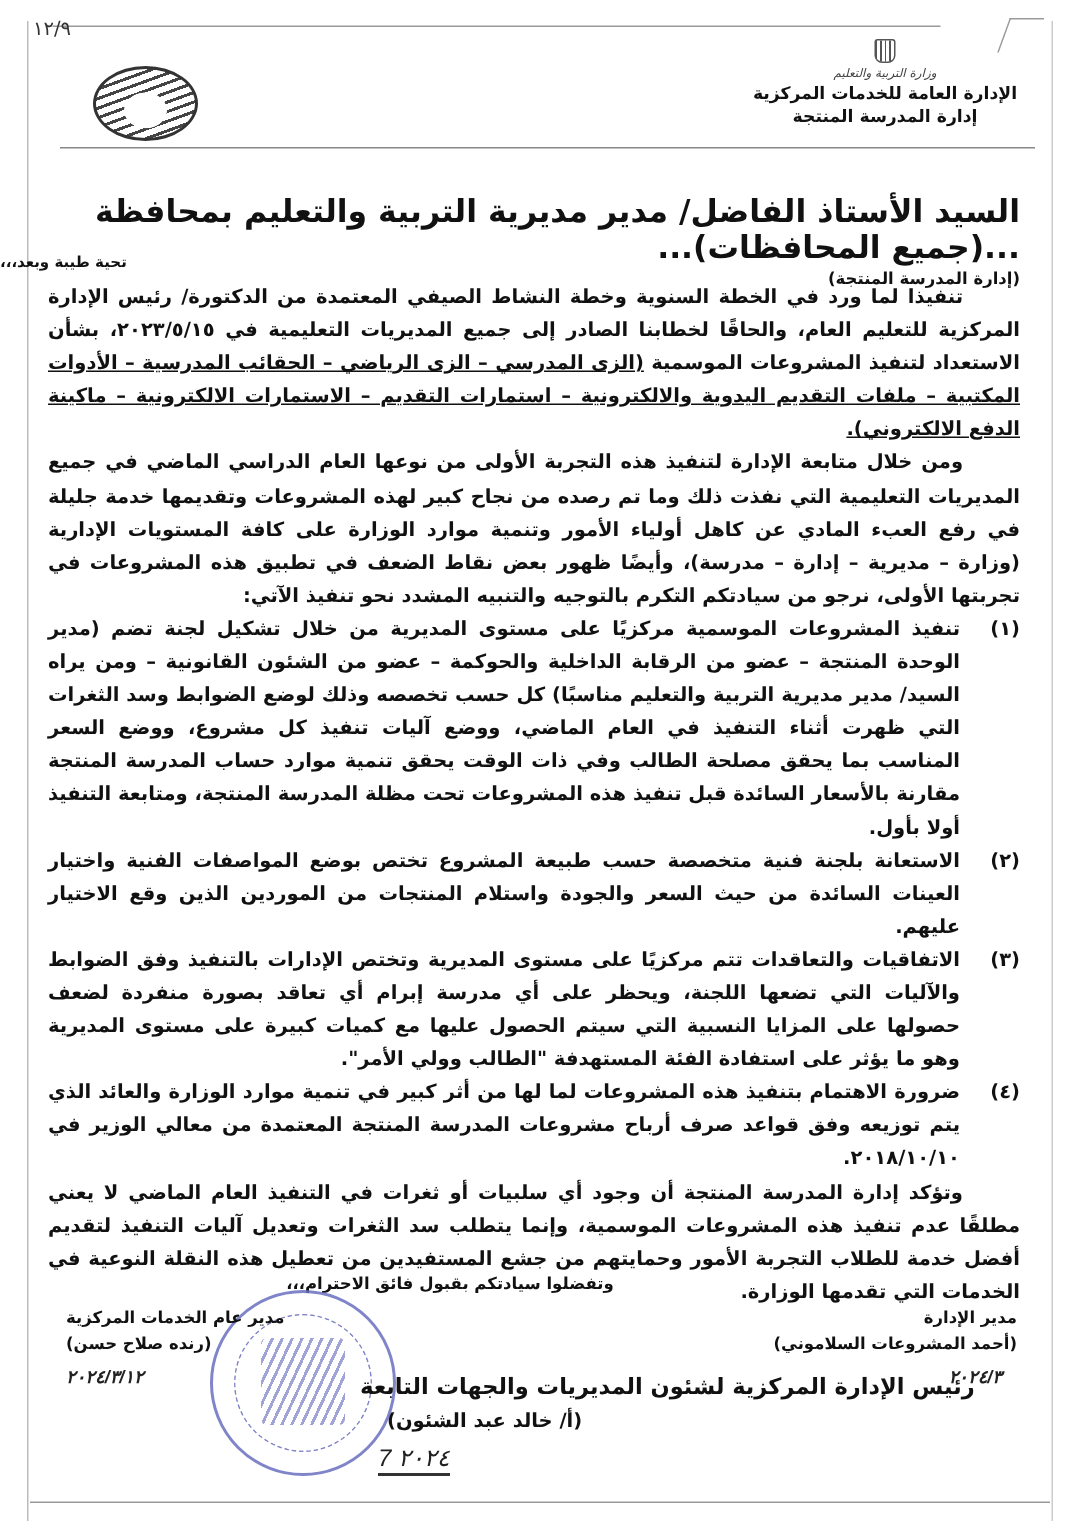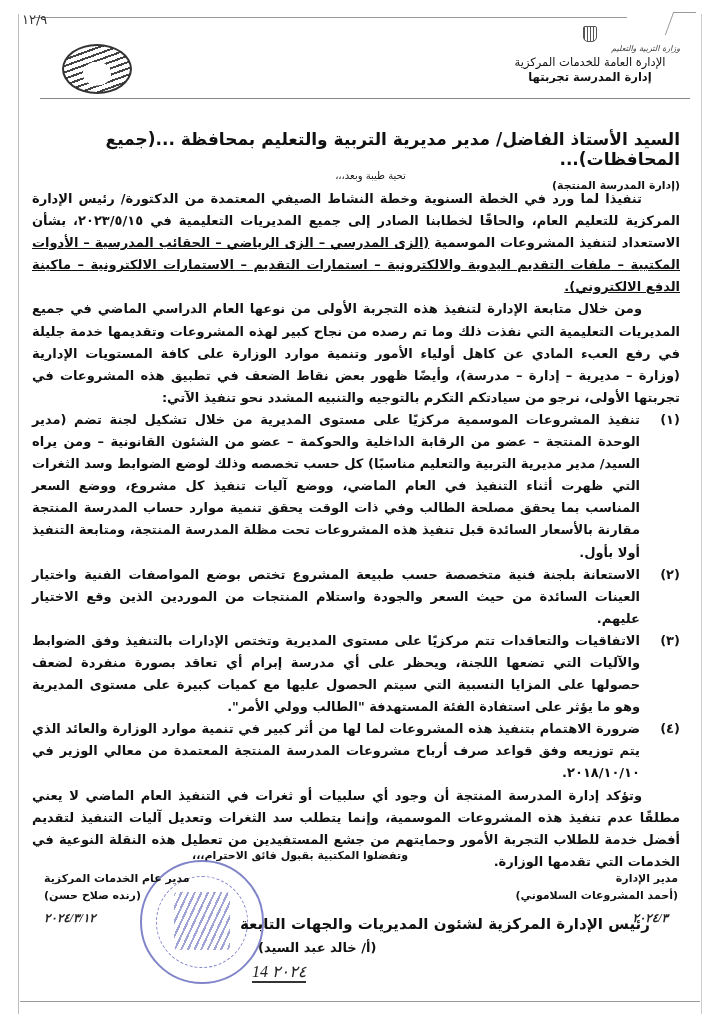--- a/index.html
+++ b/index.html
@@ -18,62 +18,62 @@
   }
   .header-rule { position:absolute; left:40px; top:98px; width:650px; height:1px; background:#888; }
   .header-right {
     position:absolute; right:40px; top:26px; width:180px; text-align:center;
     font-size:11.5px; line-height:15px;
   }
   .eagle {
     width:12px; height:14px; margin:0 auto 1px; border:1px solid #555;
     border-radius:2px 2px 5px 5px; background:repeating-linear-gradient(90deg,#555 0 1px,#fff 1px 3px);
   }
-  .ministry-script { font-size:8px; color:#444; font-style:italic; line-height:12px;text-align:right; }
-  .header-right .line1 { font-size:11.5px; font-weight:normal; }
+  .ministry-script { font-size:8px; color:#444; font-style:italic; line-height:12px; }
+  .header-right .line1 { font-size:11.5px; font-weight:bold; }
   .header-right .line2 { font-size:11.5px; font-weight:bold; }
   .logo {
     position:absolute; left:62px; top:44px; width:66px; height:46px; border:2px solid #333;
     border-radius:50%; background:
       radial-gradient(ellipse at 50% 60%, #fff 0 30%, transparent 31%),
       repeating-linear-gradient(160deg,#444 0 2px,#fff 2px 6px);
   }
   .page-corner-mark { position:absolute; left:22px; top:12px; font-size:13px; color:#333; }
 
   .salutation {
     position:absolute; right:40px; top:129px; width:640px; text-align:right;
-    font-size:17px; font-weight:bold;
+    font-size:21px; font-weight:bold;
   }
   .subdept {
     position:absolute; right:40px; top:150px; text-align:right;
     font-size:11px; font-weight:bold;margin-top:29px;
   }
   .greeting {
-    position:absolute; left:0; right:0; top:170px; text-align:center;
-    font-size:10px; font-weight:normal;padding-left:21px;
+    position:absolute; left:0; right:0; top:170px; text-align:left;
+    font-size:10px; font-weight:bold;
   }
   .body-text {
     position:absolute; right:40px; top:188px; width:648px;
     font-size:13px; line-height:22.1px; font-weight:bold; text-align:justify; text-align-last:right;
   }
   .body-text p { margin:0; }
   .indent { text-indent:38px; }
   .u { text-decoration:underline; }
   .item { display:flex; }
   .item .num { flex:0 0 40px; }
   .item .txt { flex:1; }
   .closing {
     position:absolute; left:0; right:0; top:849px; text-align:center; padding-right:120px;
     font-size:11px; font-weight:bold;
   }
   .sig-right { position:absolute; right:42px; top:870px; font-size:11px; font-weight:bold; line-height:17px; }
   .sig-left { position:absolute; left:44px; top:870px; text-align:left; font-size:11px; font-weight:bold; line-height:17px; }
   .sig-center { position:absolute; left:240px; top:915px; font-size:15px; font-weight:bold; }
   .sig-center2 { position:absolute; left:258px; top:940px; font-size:13px; font-weight:bold; }
-  .scribble { position:absolute; color:#222; font-family:Liberation Serif, serif; font-style:italic; }
+  .scribble { position:absolute; color:#222; font-family:Liberation Sans, sans-serif; font-style:italic; }
   .stamp {
     position:absolute; left:140px; top:860px; width:120px; height:120px; border-radius:50%;
     border:2px solid #6b6fbf; opacity:.85;
   }
   .stamp::before {
     content:""; position:absolute; left:14px; top:14px; right:14px; bottom:14px;
     border:1.5px dashed #6b6fbf; border-radius:50%;
   }
   .stamp .inner {
     position:absolute; left:32px; top:30px; width:56px; height:58px;
@@ -89,21 +89,21 @@
 <div class="top-rule"></div>
 <div class="fold"></div>
 <div class="page-corner-mark">١٢/٩</div>
 
 <div class="logo"></div>
 
 <div class="header-right">
   <div class="eagle"></div>
   <div class="ministry-script">وزارة التربية والتعليم</div>
   <div class="line1">الإدارة العامة للخدمات المركزية</div>
-  <div class="line2">إدارة المدرسة تجربتها</div>
+  <div class="line2">إدارة المدرسة المنتجة</div>
 </div>
 <div class="header-rule"></div>
 
 <div class="salutation">السيد الأستاذ الفاضل/ مدير مديرية التربية والتعليم بمحافظة ...(جميع المحافظات)...</div>
 <div class="subdept">(إدارة المدرسة المنتجة)</div>
 <div class="greeting">تحية طيبة وبعد،،،</div>
 
 <div class="body-text">
   <p class="indent"><span>تنفيذا لما ورد في الخطة السنوية وخطة النشاط الصيفي المعتمدة من الدكتورة/ رئيس الإدارة المركزية للتعليم العام، والحاقًا لخطابنا الصادر إلى جميع المديريات التعليمية في ٢٠٢٣/٥/١٥، بشأن الاستعداد لتنفيذ المشروعات الموسمية </span><span class="u">(الزى المدرسي – الزى الرياضي – الحقائب المدرسية – الأدوات المكتبية – ملفات التقديم اليدوية والالكترونية – استمارات التقديم – الاستمارات الالكترونية – ماكينة الدفع الالكتروني).</span></p>
   <p class="indent">ومن خلال متابعة الإدارة لتنفيذ هذه التجربة الأولى من نوعها العام الدراسي الماضي في جميع المديريات التعليمية التي نفذت ذلك وما تم رصده من نجاح كبير لهذه المشروعات وتقديمها خدمة جليلة في رفع العبء المادي عن كاهل أولياء الأمور وتنمية موارد الوزارة على كافة المستويات الإدارية (وزارة – مديرية – إدارة – مدرسة)، وأيضًا ظهور بعض نقاط الضعف في تطبيق هذه المشروعات في تجربتها الأولى، نرجو من سيادتكم التكرم بالتوجيه والتنبيه المشدد نحو تنفيذ الآتي:</p>
@@ -119,35 +119,35 @@
     <span class="num">(٣)</span>
     <span class="txt">الاتفاقيات والتعاقدات تتم مركزيًا على مستوى المديرية وتختص الإدارات بالتنفيذ وفق الضوابط والآليات التي تضعها اللجنة، ويحظر على أي مدرسة إبرام أي تعاقد بصورة منفردة لضعف حصولها على المزايا النسبية التي سيتم الحصول عليها مع كميات كبيرة على مستوى المديرية وهو ما يؤثر على استفادة الفئة المستهدفة "الطالب وولي الأمر".</span>
   </div>
   <div class="item">
     <span class="num">(٤)</span>
     <span class="txt">ضرورة الاهتمام بتنفيذ هذه المشروعات لما لها من أثر كبير في تنمية موارد الوزارة والعائد الذي يتم توزيعه وفق قواعد صرف أرباح مشروعات المدرسة المنتجة المعتمدة من معالي الوزير في ٢٠١٨/١٠/١٠.</span>
   </div>
   <p class="indent">وتؤكد إدارة المدرسة المنتجة أن وجود أي سلبيات أو ثغرات في التنفيذ العام الماضي لا يعني مطلقًا عدم تنفيذ هذه المشروعات الموسمية، وإنما يتطلب سد الثغرات وتعديل آليات التنفيذ لتقديم أفضل خدمة للطلاب التجربة الأمور وحمايتهم من جشع المستفيدين من تعطيل هذه النقلة النوعية في الخدمات التي تقدمها الوزارة.</p>
 </div>
 
-<div class="closing">وتفضلوا المكتبية بقبول فائق الاحترام،،،</div>
+<div class="closing">وتفضلوا سيادتكم بقبول فائق الاحترام،،،</div>
 
 <div class="stamp">
     <div class="inner"></div>
   </div>
 
 <div class="sig-right">
   <div>مدير الإدارة</div>
   <div>(أحمد المشروعات السلاموني)</div>
   <div class="scribble" style="right:10px;top:40px;font-size:12px;">٢٠٢٤/٣</div>
 </div>
 
 <div class="sig-left">
   <div>مدير عام الخدمات المركزية</div>
   <div>(رنده صلاح حسن)</div>
   <div class="scribble" style="left:0;top:40px;font-size:12px;">٢٠٢٤/٣/١٢</div>
 </div>
 
 <div class="sig-center">رئيس الإدارة المركزية لشئون المديريات والجهات التابعة</div>
-<div class="sig-center2">(أ/ خالد عبد السيد)</div>
-<div class="scribble" style="left:252px;top:962px;font-size:16px;border-bottom:2px solid #333;">٢٠٢٤ 14</div>
+<div class="sig-center2">(أ/ خالد عبد الشئون)</div>
+<div class="scribble" style="left:252px;top:962px;font-size:16px;border-bottom:2px solid #333;">٢٠٢٤ 7</div>
 
 <div class="bottom-rule"></div>
 
 </body></html>

